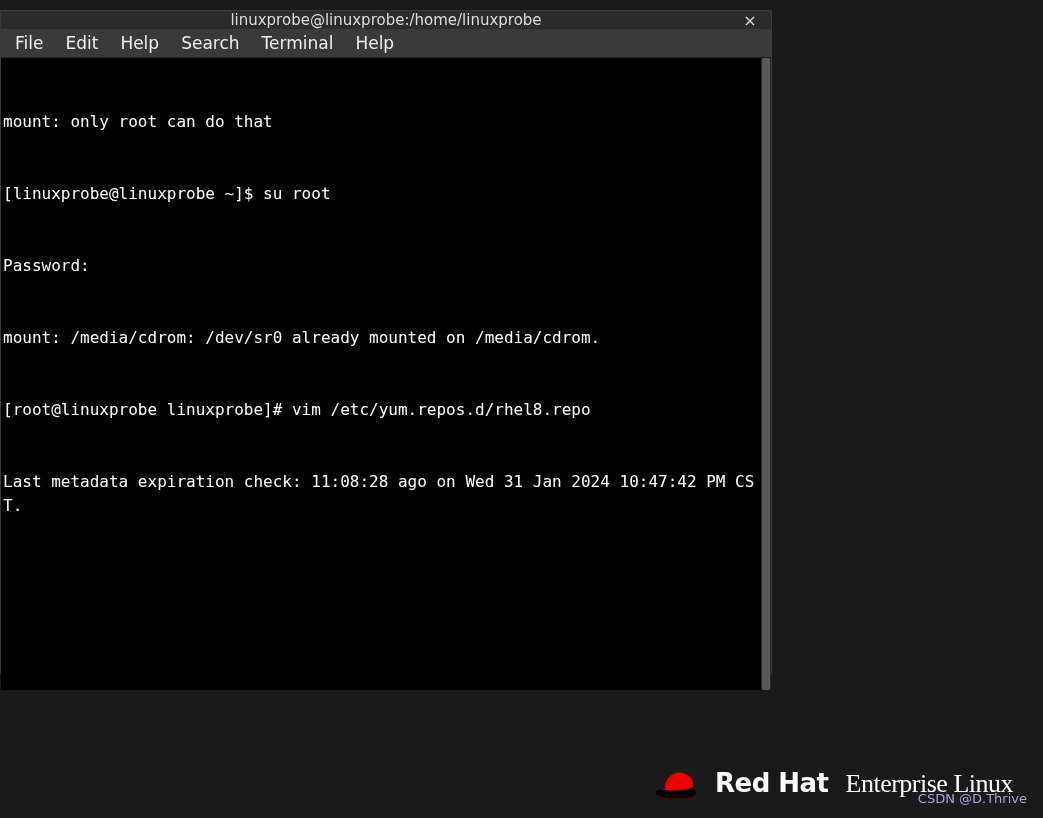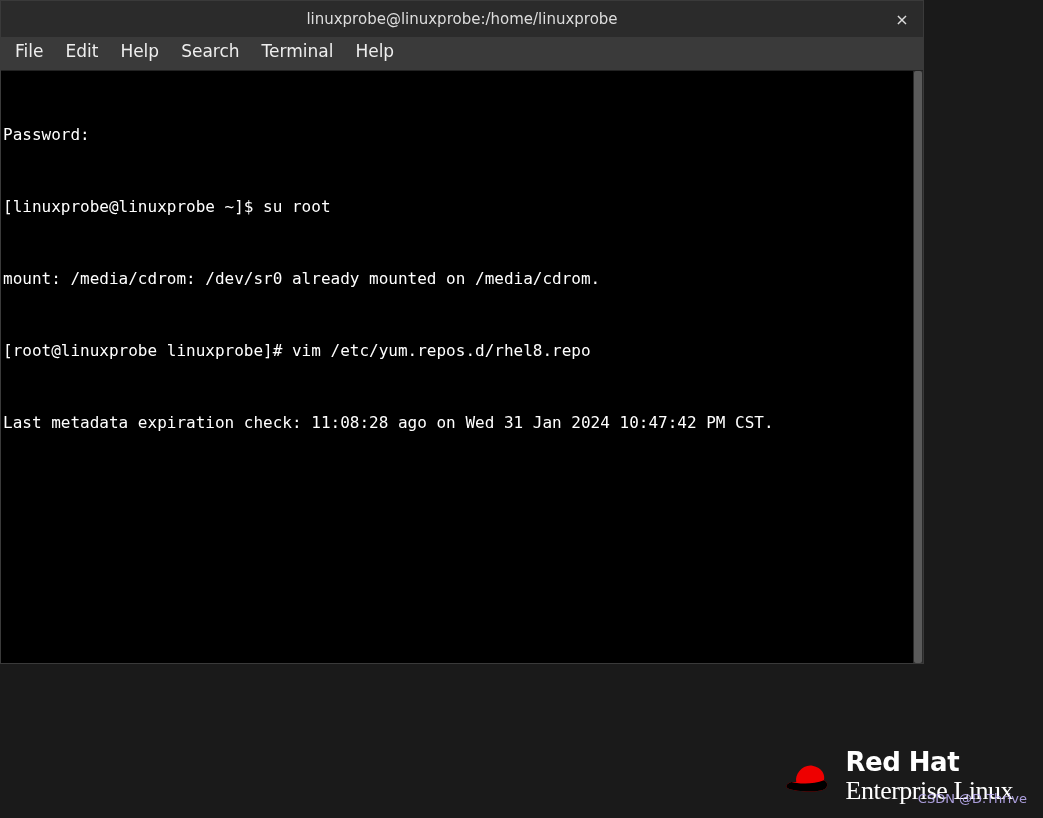--- a/index.html
+++ b/index.html
@@ -7,22 +7,22 @@
     width: 1043px;
     height: 818px;
     background: #1a1a1a;
     font-family: "DejaVu Sans", "Liberation Sans", sans-serif;
     overflow: hidden;
     position: relative;
   }
   .terminal-window {
     position: absolute;
     left: 0;
-    top: 0;
-    width: 924px;
+    top: 10px;
+    width: 772px;
     height: 664px;
     background: #000;
     display: flex;
     flex-direction: column;
     border: 1px solid #3a3a3a;
   }
   .titlebar {
     height: 36px;
     background: #2b2b2b;
     color: #ddd;
@@ -43,21 +43,21 @@
     width: 18px;
     height: 18px;
     display: flex;
     align-items: center;
     justify-content: center;
   }
   .menubar {
     height: 34px;
     background: #3a3a3a;
     display: flex;
-    align-items: flex-start;
+    align-items: center;
     gap: 2px;
     padding: 0 4px;
     border-bottom: 1px solid #222;
   }
   .menu-item {
     color: #eee;
     font-size: 17px;
     padding: 4px 10px;
     cursor: pointer;
   }
@@ -95,21 +95,21 @@
   .rh-logo {
     position: absolute;
     right: 30px;
     bottom: 14px;
     display: flex;
     align-items: center;
     gap: 14px;
     color: #fff;
   }
   .rh-hat svg { display: block; }
-  .rh-text { display: flex; flex-direction: column; line-height: 1.05; }
+  .rh-text { display: flex; flex-direction: row; line-height: 1.05; gap: 17px; }
   .rh-text .redhat { font-weight: 700; font-size: 26px; letter-spacing: -0.5px; }
   .rh-text .el { font-weight: 400; font-size: 26px; letter-spacing: -0.5px; font-family: Liberation Serif, serif; }
   .watermark {
     position: absolute;
     right: 16px;
     bottom: 12px;
     color: #c4b5fd;
     font-size: 13px;
     opacity: 0.85;
   }
@@ -130,22 +130,23 @@
     <span class="menu-item">File</span>
     <span class="menu-item">Edit</span>
     <span class="menu-item">Help</span>
     <span class="menu-item">Search</span>
     <span class="menu-item">Terminal</span>
     <span class="menu-item">Help</span>
   </div>
 
   <div class="terminal-body">
     <div class="terminal-content">
+      <span class="line">mount: only root can do that</span>
+      <span class="line">[linuxprobe@linuxprobe ~]$ su root</span>
       <span class="line">Password:</span>
-      <span class="line">[linuxprobe@linuxprobe ~]$ su root</span>
       <span class="line">mount: /media/cdrom: /dev/sr0 already mounted on /media/cdrom.</span>
       <span class="line">[root@linuxprobe linuxprobe]# vim /etc/yum.repos.d/rhel8.repo</span>
       <span class="line">Last metadata expiration check: 11:08:28 ago on Wed 31 Jan 2024 10:47:42 PM CST.</span>
       
       
       
       
       
     </div>
     <div class="scrollbar">

